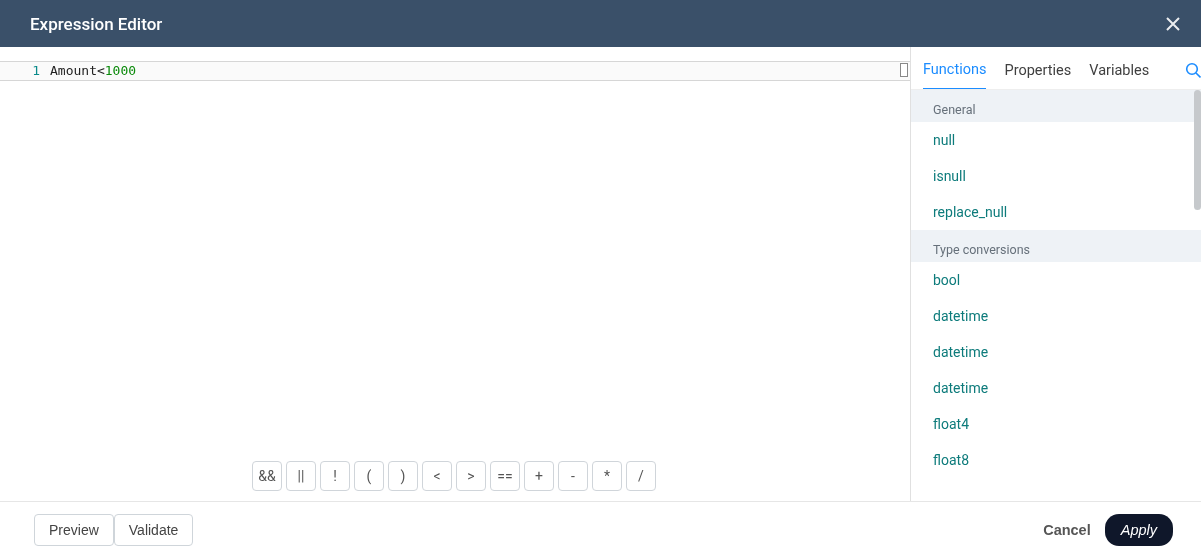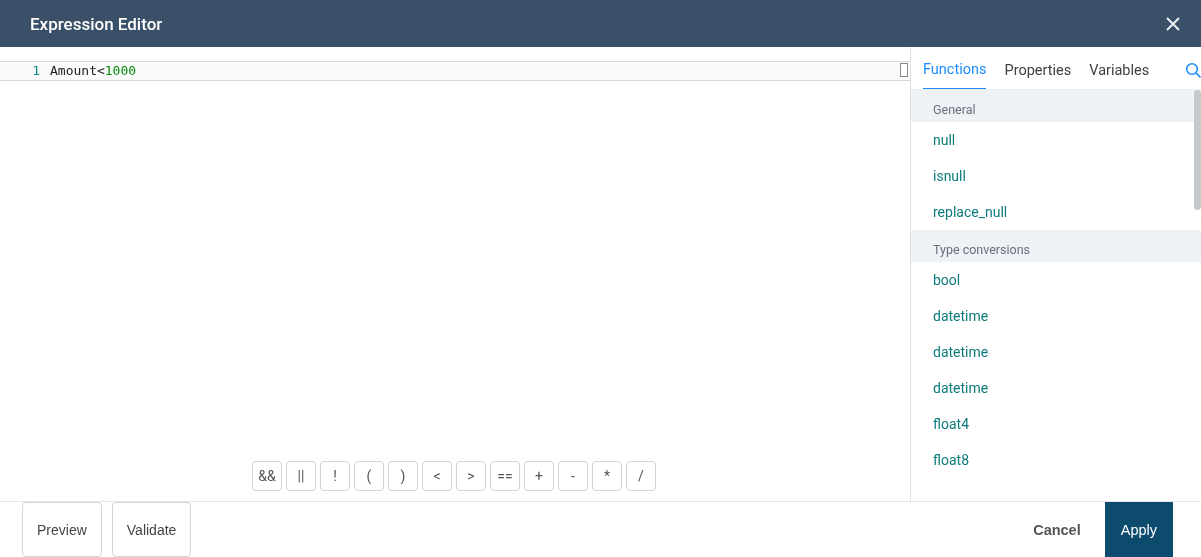--- a/index.html
+++ b/index.html
@@ -161,22 +161,22 @@
   top: 0;
   width: 7px;
   height: 120px;
   background: #c6c9cc;
   border-radius: 4px;
 }
 .footer {
   height: 56px;
   border-top: 1px solid #e6e6e6;
   display: flex;
-  padding: 0 28px 0 22px;
-  gap: 10px;
+  align-items: center;
+  padding: 0 28px 0 34px;
 }
 .btn-outline {
   border: 1px solid #cfd5da;
   background: #fff;
   color: #444;
   border-radius: 4px;
   padding: 7px 14px;
   font-size: 14px;
   cursor: pointer;
 }
@@ -184,27 +184,28 @@
 .btn-text {
   background: none;
   border: none;
   color: #555;
   font-size: 14.5px;
   cursor: pointer;
   padding: 7px 14px;
   font-weight: bold;
 }
 .btn-primary {
-  background: #0c4a6e;
+  background: #0f172a;
   color: #fff;
   border: none;
-  border-radius: 0;
+  border-radius: 14px;
   padding: 8px 16px;
   font-size: 14.5px;
   cursor: pointer;
+  font-style: italic;
 }
 svg { display:block; }
 </style>
 </head>
 <body>
 
 <div class="titlebar">
   <span>Expression Editor</span>
   <span class="titlebar-spacer"></span>
   <span class="close-x">

